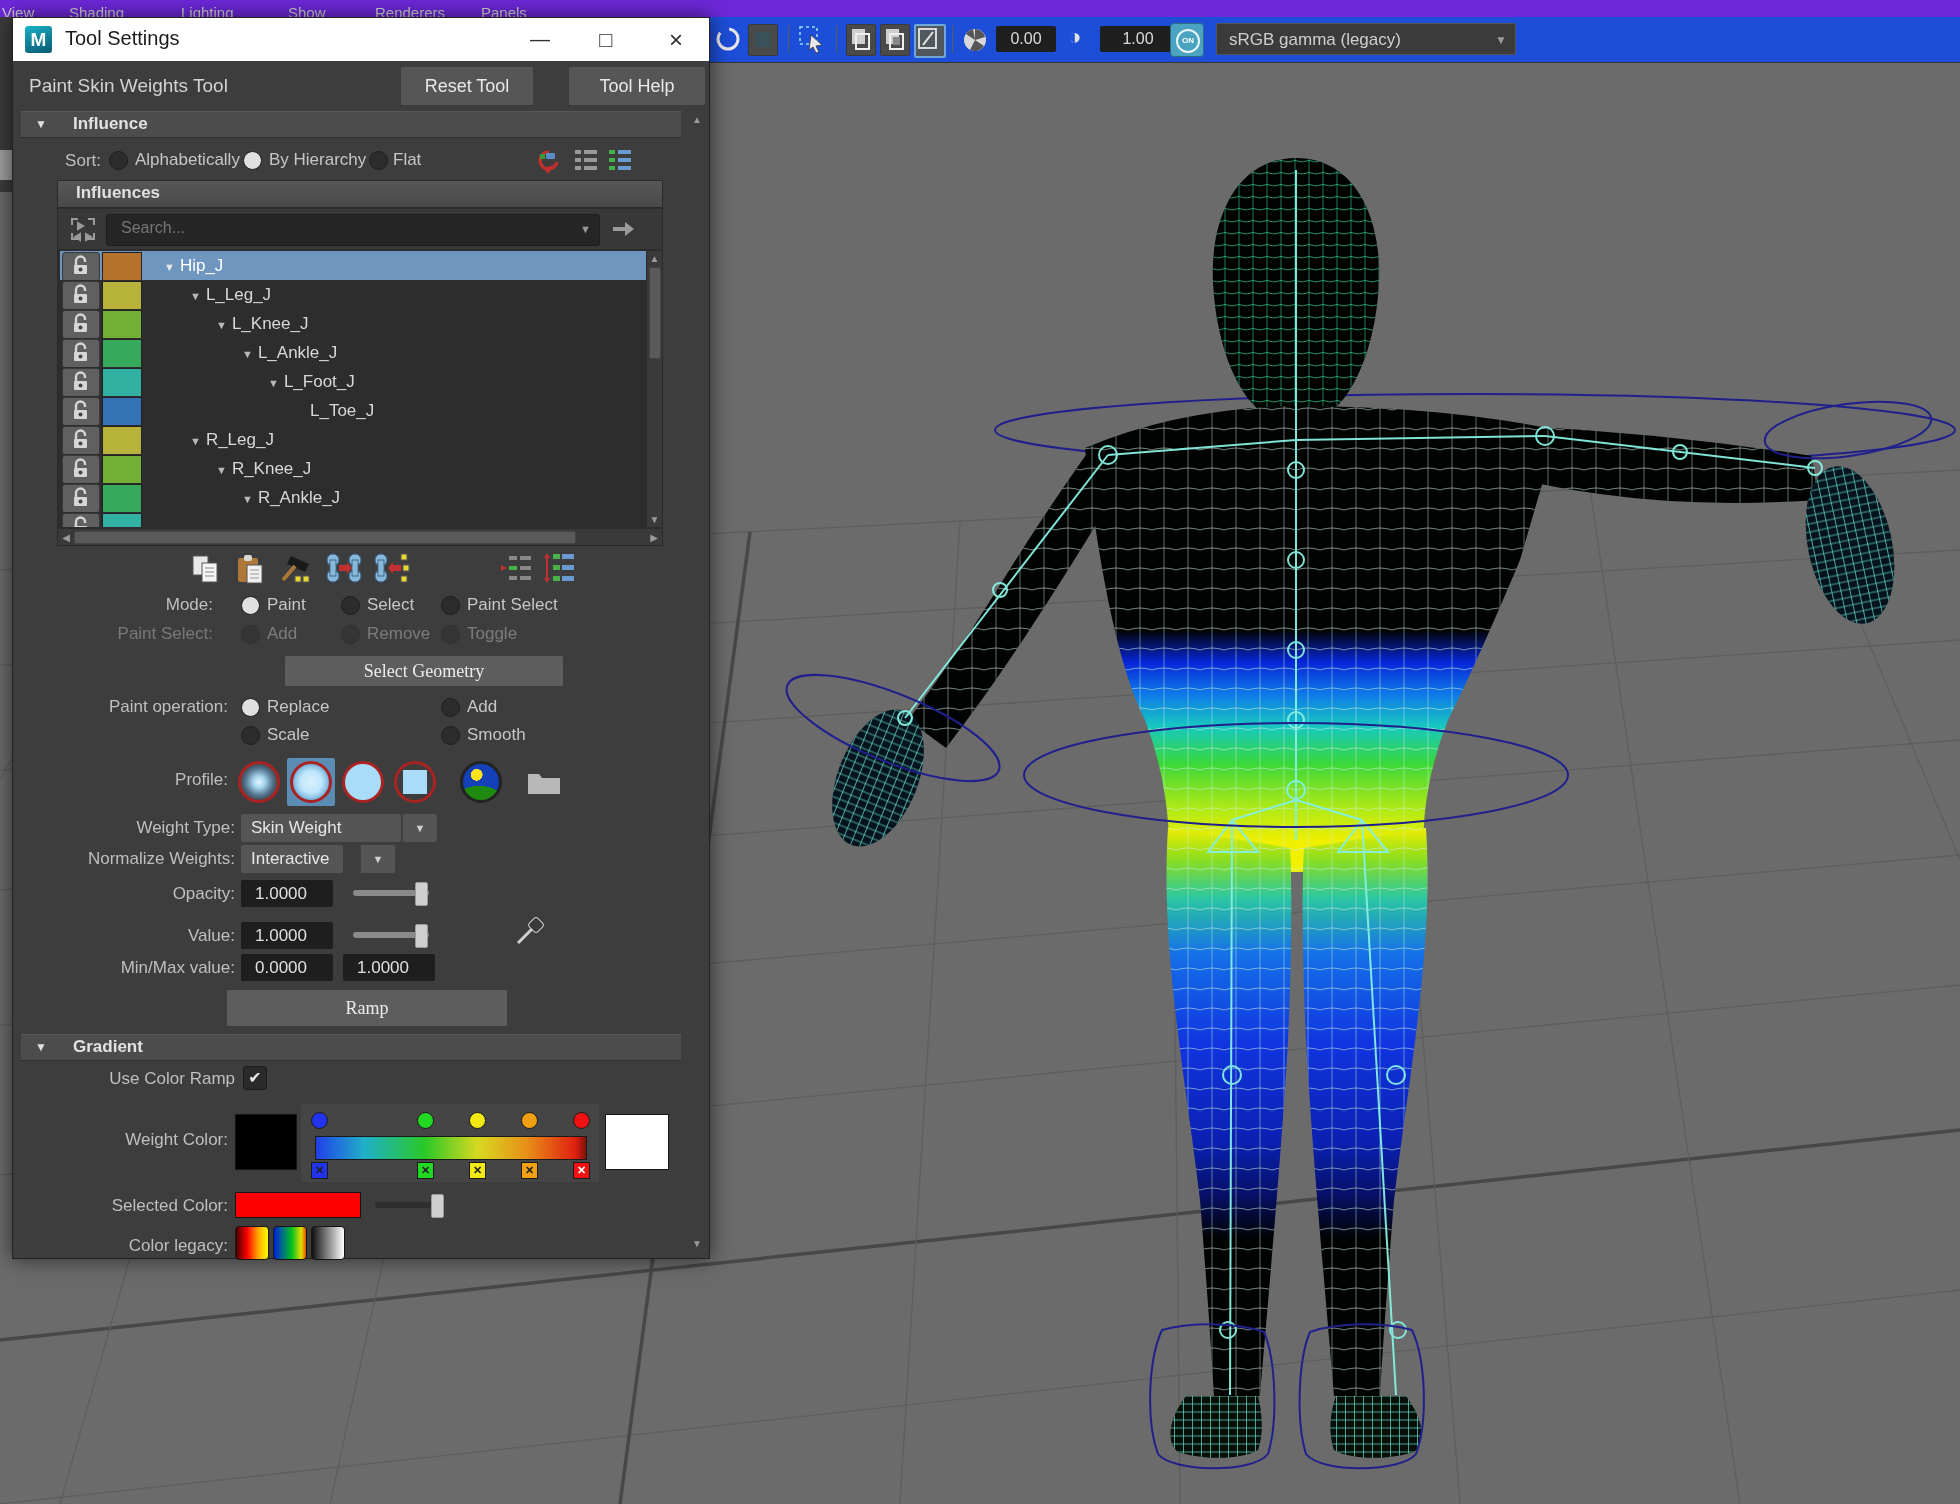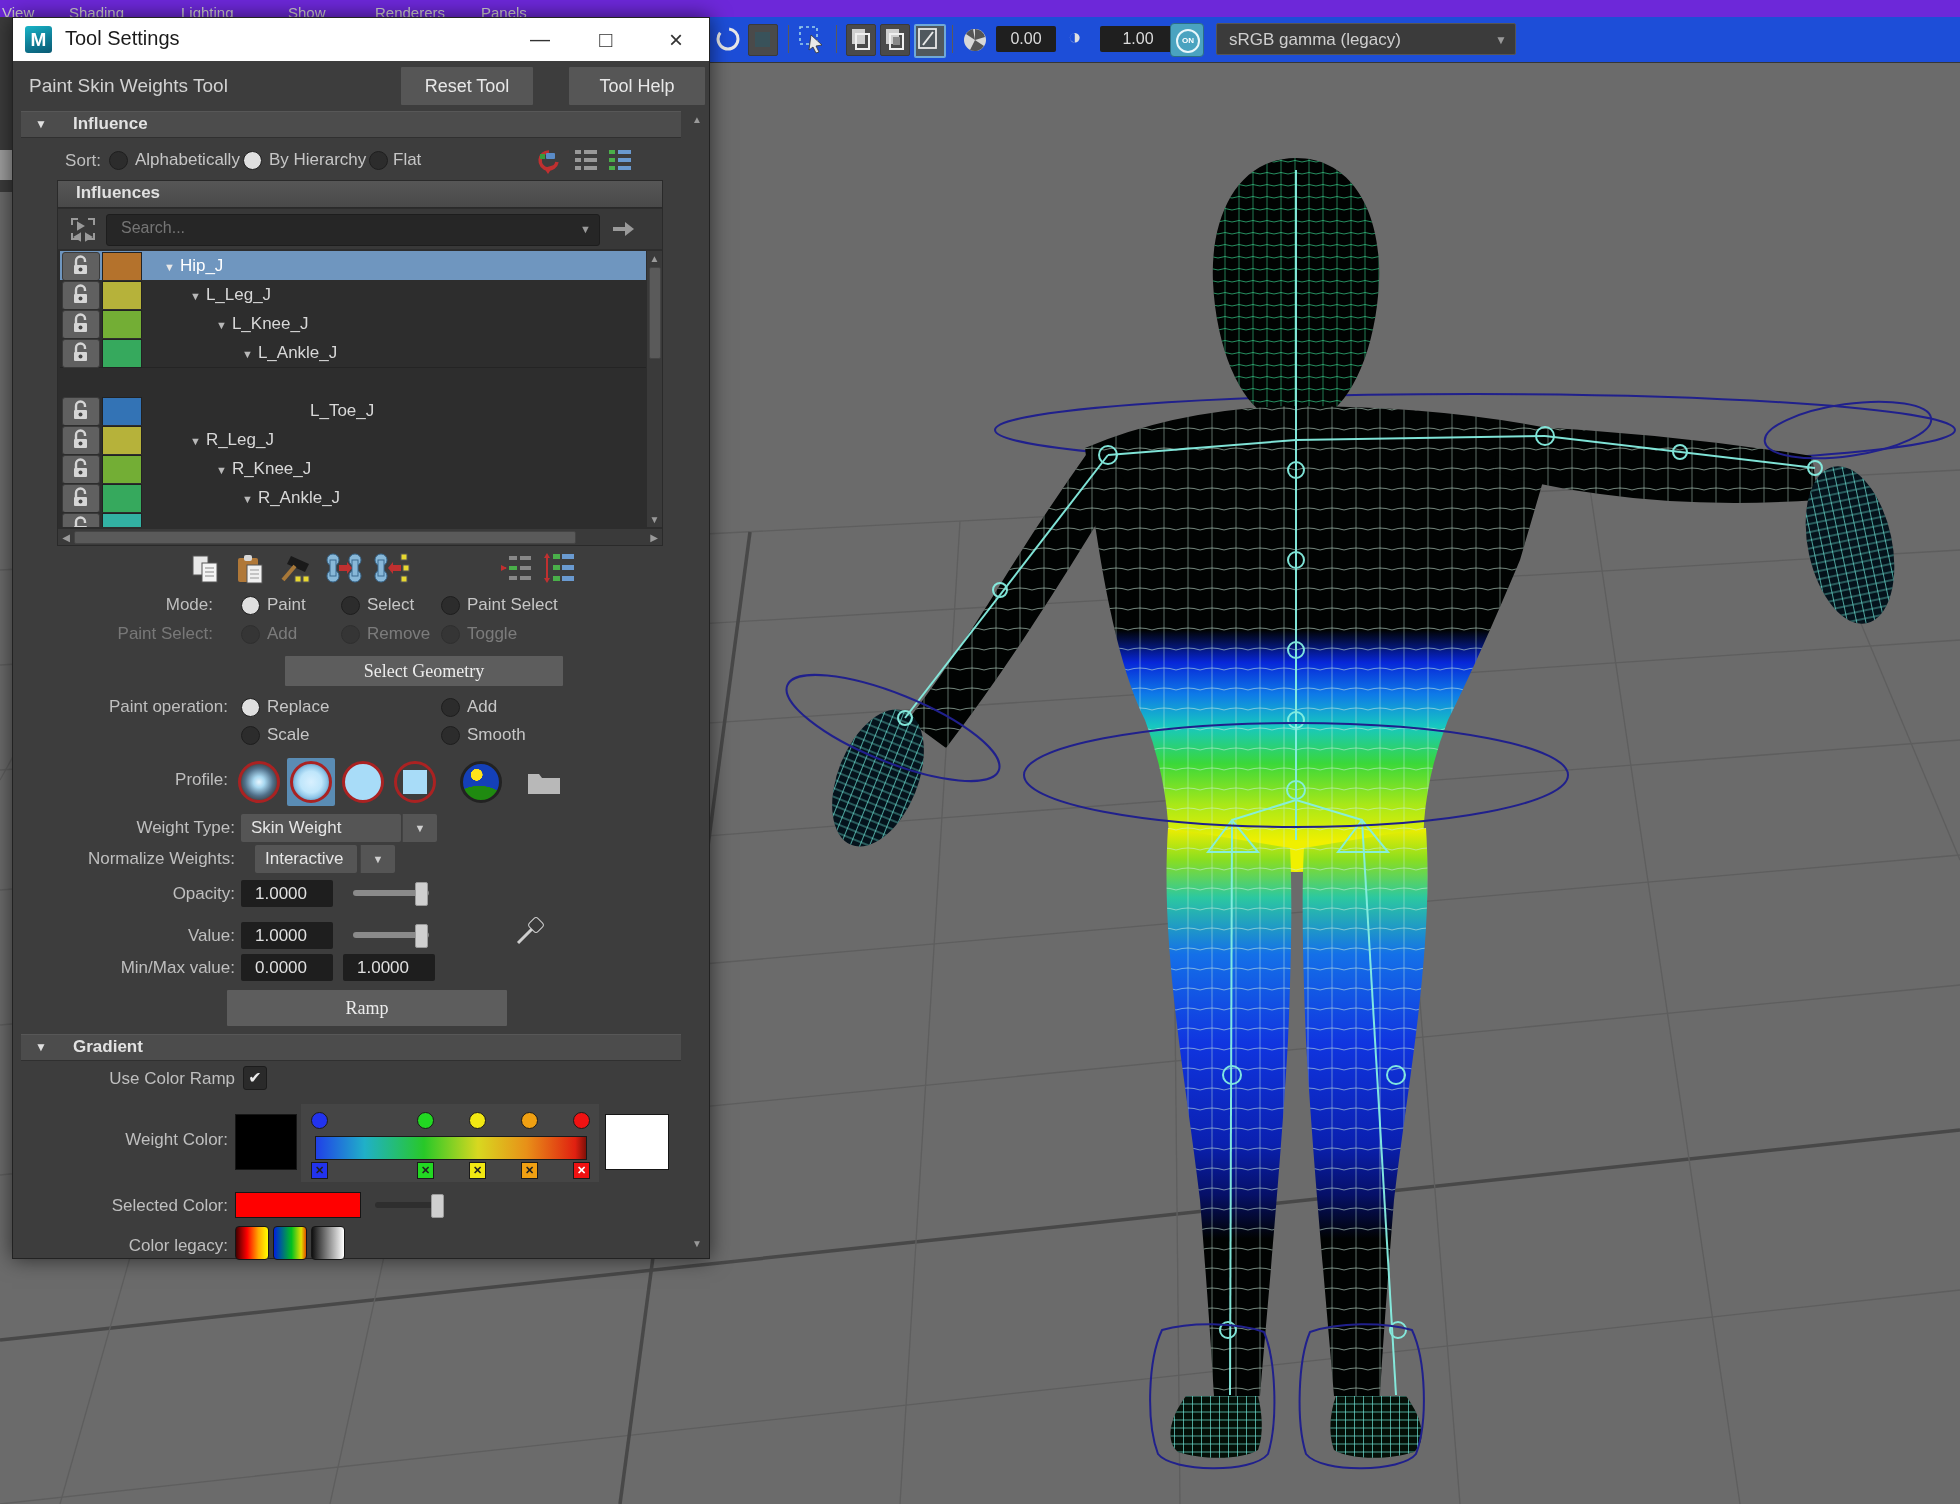--- a/index.html
+++ b/index.html
@@ -390,20 +390,29 @@
       </div>
       <div class="jrow" style="top:87px">
         <span class="lockbtn"><svg width="34" height="25">
               <rect x="11" y="12" width="13" height="9" rx="1" fill="#d6d6d6"></rect>
               <path d="M13 12 V8 a4.5 4.5 0 0 1 9 0 V9" fill="none" stroke="#d6d6d6" stroke-width="2.4"></path>
               <circle cx="17.5" cy="16.5" r="2" fill="#444"></circle>
             </svg></span>
         <span class="swatch" style="background: rgb(54, 169, 93);"></span>
         <span class="jname" style="padding-left:98px"><i class="jarrow">▼</i><span>L_Ankle_J</span></span>
       </div>
+      <div class="jrow" style="top:116px">
+        <span class="lockbtn"><svg width="34" height="25">
+              <rect x="11" y="12" width="13" height="9" rx="1" fill="#d6d6d6"></rect>
+              <path d="M13 12 V8 a4.5 4.5 0 0 1 9 0 V9" fill="none" stroke="#d6d6d6" stroke-width="2.4"></path>
+              <circle cx="17.5" cy="16.5" r="2" fill="#444"></circle>
+            </svg></span>
+        <span class="swatch" style="background: rgb(50, 177, 163);"></span>
+        <span class="jname" style="padding-left:124px"><i class="jarrow">▼</i><span>L_Foot_J</span></span>
+      </div>
       <div class="jrow" style="top:145px">
         <span class="lockbtn"><svg width="34" height="25">
               <rect x="11" y="12" width="13" height="9" rx="1" fill="#d6d6d6"></rect>
               <path d="M13 12 V8 a4.5 4.5 0 0 1 9 0 V9" fill="none" stroke="#d6d6d6" stroke-width="2.4"></path>
               <circle cx="17.5" cy="16.5" r="2" fill="#444"></circle>
             </svg></span>
         <span class="swatch" style="background: rgb(51, 115, 181);"></span>
         <span class="jname" style="padding-left:166px"><span>L_Toe_J</span></span>
       </div>
       <div class="jrow" style="top:174px">
@@ -586,21 +595,21 @@
   </div>
   <svg class="abs" style="left:512px;top:748px" width="38" height="32">
     <path d="M3 8 L14 8 L17 12 L35 12 L35 28 L3 28 Z" fill="#b8b8b8"></path>
   </svg>
 
   <div class="lbl" style="left:60px;top:800px;width:162px">Weight Type:</div>
   <div class="dd" style="left:228px;top:796px;width:160px">Skin Weight</div>
   <div class="ddarr" style="left:389px;top:796px">▼</div>
 
   <div class="lbl" style="left:40px;top:831px;width:182px">Normalize Weights:</div>
-  <div class="dd" style="left:242px;top:827px;width:102px">Interactive</div>
+  <div class="dd" style="left:228px;top:827px;width:102px">Interactive</div>
   <div class="ddarr" style="left:347px;top:827px">▼</div>
 
   <div class="lbl" style="left:100px;top:866px;width:122px">Opacity:</div>
   <div class="nfield" style="left:228px;top:862px">1.0000</div>
   <div class="slider" style="left:340px;top:864px;width:76px">
     <div class="track"></div>
       <div class="handle" style="left:62px"></div>
   </div>
 
   <div class="lbl" style="left:100px;top:908px;width:122px">Value:</div>

